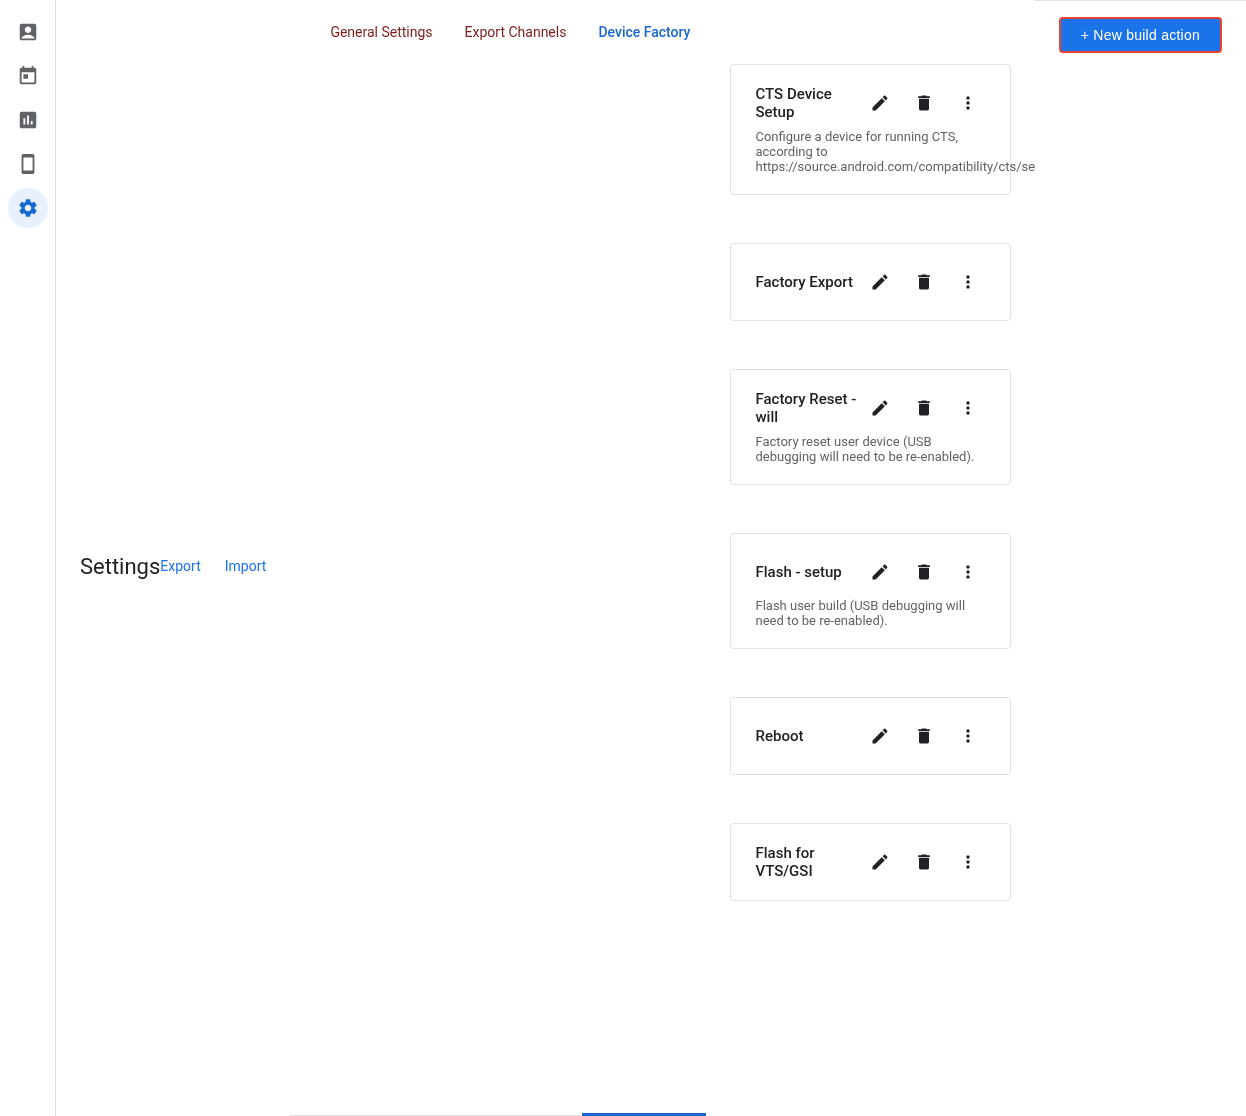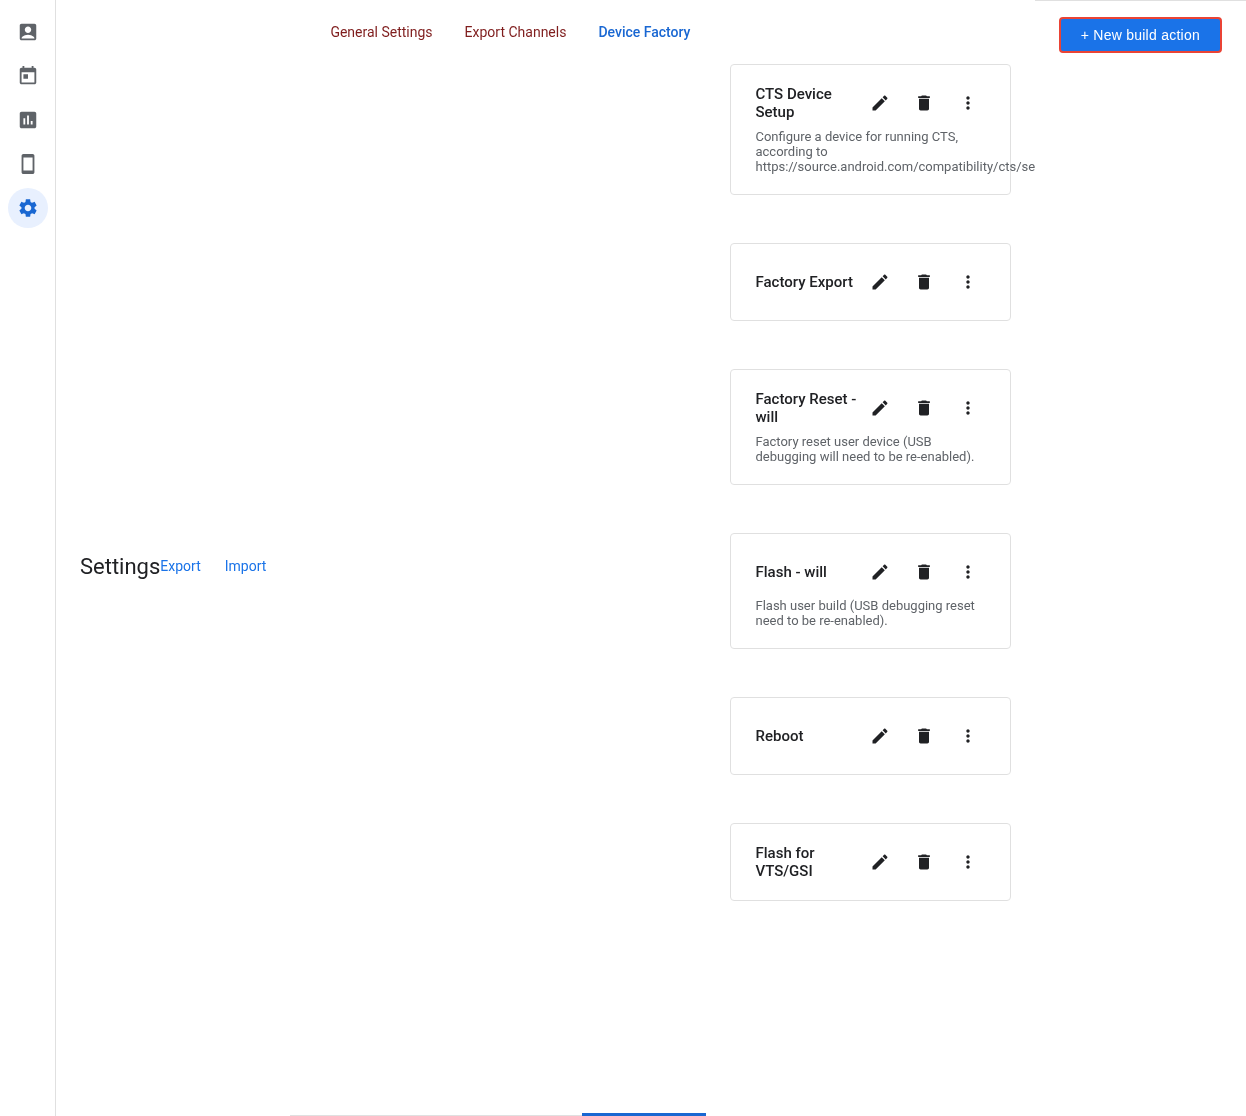--- a/index.html
+++ b/index.html
@@ -270,40 +270,40 @@
               <svg viewBox="0 0 24 24">
                 <path d="M12 8c1.1 0 2-.9 2-2s-.9-2-2-2-2 .9-2 2 .9 2 2 2zm0 2c-1.1 0-2 .9-2 2s.9 2 2 2 2-.9 2-2-.9-2-2-2zm0 6c-1.1 0-2 .9-2 2s.9 2 2 2 2-.9 2-2-.9-2-2-2z"></path>
               </svg>
             </button>
           </div>
         </div>
         <div class="action-desc">Factory reset user device (USB debugging will need to be re-enabled).</div>
       </div>
       <div class="action-card">
         <div class="action-card-row">
-          <span class="action-title">Flash - will</span>
-          <div class="action-buttons">
-            <button class="icon-btn">
-              <svg viewBox="0 0 24 24">
-                <path d="M3 17.25V21h3.75L17.81 9.94l-3.75-3.75L3 17.25zM20.71 7.04c.39-.39.39-1.02 0-1.41l-2.34-2.34c-.39-.39-1.02-.39-1.41 0l-1.83 1.83 3.75 3.75 1.83-1.83z"></path>
-              </svg>
-            </button>
-            <button class="icon-btn">
-              <svg viewBox="0 0 24 24">
-                <path d="M6 19c0 1.1.9 2 2 2h8c1.1 0 2-.9 2-2V7H6v12zM19 4h-3.5l-1-1h-5l-1 1H5v2h14V4z"></path>
-              </svg>
-            </button>
-            <button class="icon-btn">
-              <svg viewBox="0 0 24 24">
-                <path d="M12 8c1.1 0 2-.9 2-2s-.9-2-2-2-2 .9-2 2 .9 2 2 2zm0 2c-1.1 0-2 .9-2 2s.9 2 2 2 2-.9 2-2-.9-2-2-2zm0 6c-1.1 0-2 .9-2 2s.9 2 2 2 2-.9 2-2-.9-2-2-2z"></path>
-              </svg>
-            </button>
-          </div>
-        </div>
-        <div class="action-desc">Flash user build (USB debugging reset need to be re-enabled).</div>
+          <span class="action-title">Flash - setup</span>
+          <div class="action-buttons">
+            <button class="icon-btn">
+              <svg viewBox="0 0 24 24">
+                <path d="M3 17.25V21h3.75L17.81 9.94l-3.75-3.75L3 17.25zM20.71 7.04c.39-.39.39-1.02 0-1.41l-2.34-2.34c-.39-.39-1.02-.39-1.41 0l-1.83 1.83 3.75 3.75 1.83-1.83z"></path>
+              </svg>
+            </button>
+            <button class="icon-btn">
+              <svg viewBox="0 0 24 24">
+                <path d="M6 19c0 1.1.9 2 2 2h8c1.1 0 2-.9 2-2V7H6v12zM19 4h-3.5l-1-1h-5l-1 1H5v2h14V4z"></path>
+              </svg>
+            </button>
+            <button class="icon-btn">
+              <svg viewBox="0 0 24 24">
+                <path d="M12 8c1.1 0 2-.9 2-2s-.9-2-2-2-2 .9-2 2 .9 2 2 2zm0 2c-1.1 0-2 .9-2 2s.9 2 2 2 2-.9 2-2-.9-2-2-2zm0 6c-1.1 0-2 .9-2 2s.9 2 2 2 2-.9 2-2-.9-2-2-2z"></path>
+              </svg>
+            </button>
+          </div>
+        </div>
+        <div class="action-desc">Flash user build (USB debugging will need to be re-enabled).</div>
       </div>
       <div class="action-card">
         <div class="action-card-row">
           <span class="action-title">Reboot</span>
           <div class="action-buttons">
             <button class="icon-btn">
               <svg viewBox="0 0 24 24">
                 <path d="M3 17.25V21h3.75L17.81 9.94l-3.75-3.75L3 17.25zM20.71 7.04c.39-.39.39-1.02 0-1.41l-2.34-2.34c-.39-.39-1.02-.39-1.41 0l-1.83 1.83 3.75 3.75 1.83-1.83z"></path>
               </svg>
             </button>

